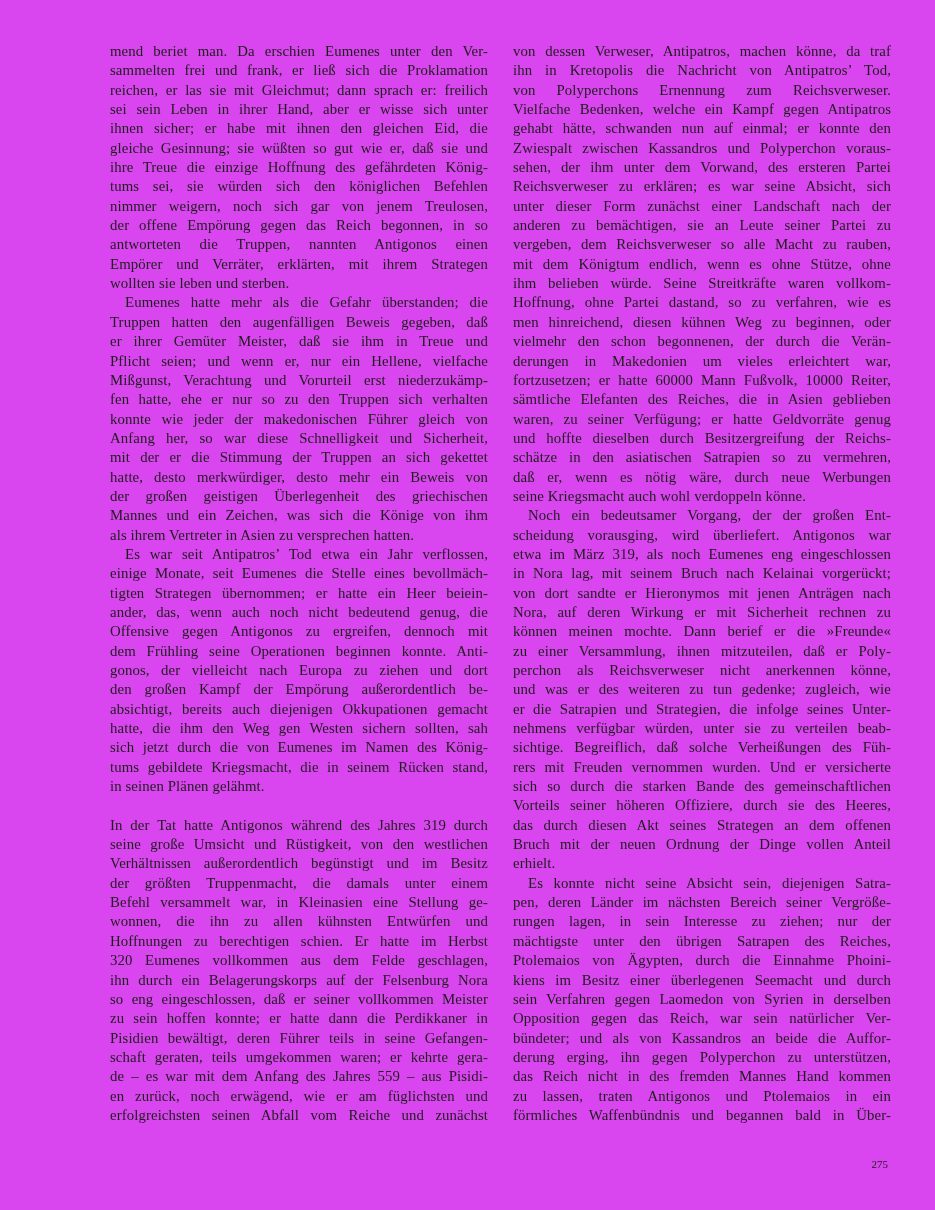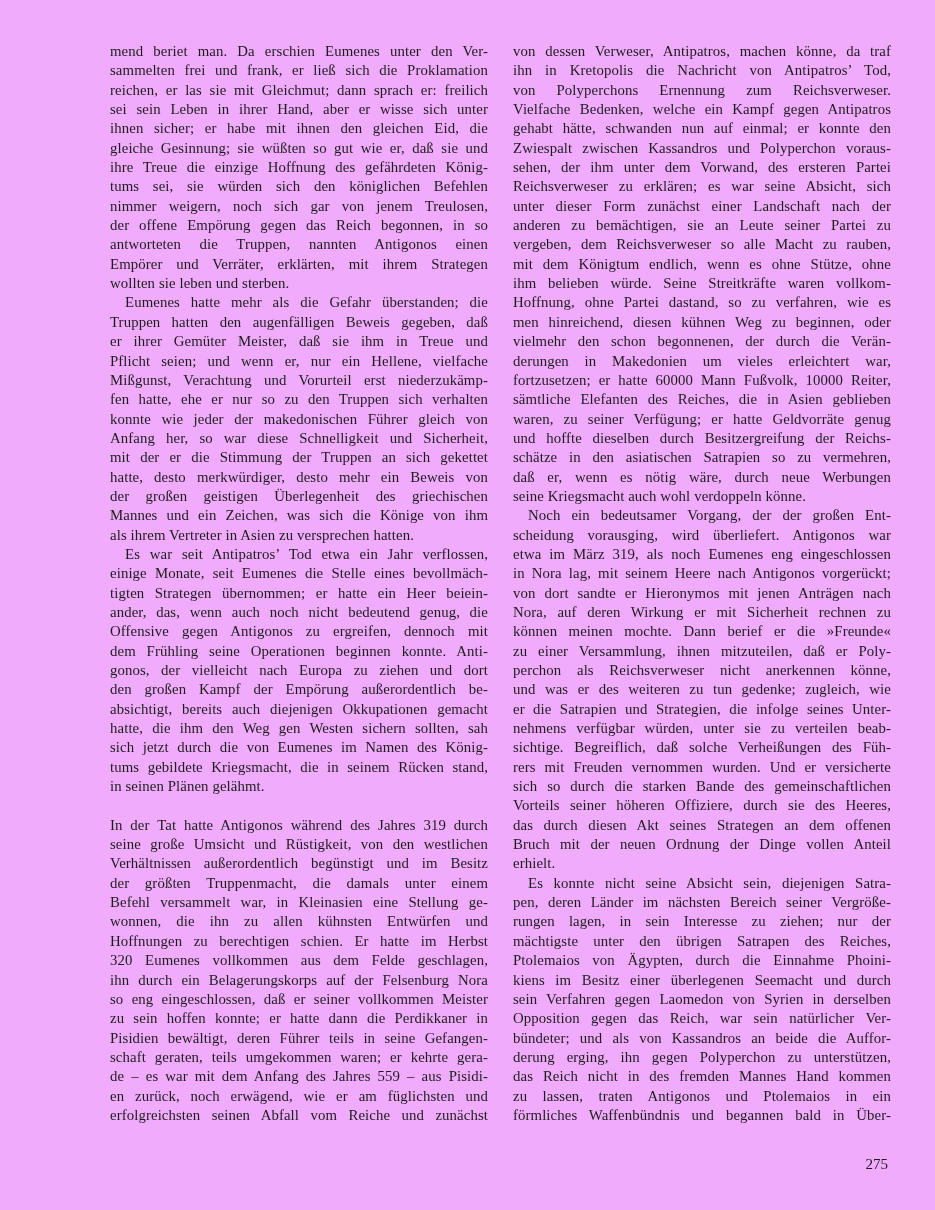--- a/index.html
+++ b/index.html
@@ -11,21 +11,21 @@
     width: 935px;
     height: 1210px;
     font-family: "Liberation Serif", serif;
     color: #1d1d1b;
     overflow: hidden;
   }
   .page {
     position: relative;
     width: 935px;
     height: 1210px;
-    background: #f0abfc;
+    background: #d946ef;
   }
   .text-block {
     position: absolute;
     left: 110px;
     top: 42px;
     display: flex;
     gap: 25px;
   }
   .column {
     width: 378px;
@@ -51,21 +51,21 @@
   }
   .line.indent {
     text-indent: 15px;
   }
   .page-number {
     position: absolute;
     top: 1156px;
     left: 110px;
     width: 778px;
     text-align: right;
-    font-size: 15px;
+    font-size: 11px;
     line-height: 16px;
     color: #1d1d1b;
   }
 </style>
 </head>
 <body>
 
 <div class="page">
   <div class="text-block">
     <div class="column">
@@ -157,21 +157,21 @@
           <div class="line">waren, zu seiner Verfügung; er hatte Geldvorräte genug</div>
           <div class="line">und hoffte dieselben durch Besitzergreifung der Reichs-</div>
           <div class="line">schätze in den asiatischen Satrapien so zu vermehren,</div>
           <div class="line">daß er, wenn es nötig wäre, durch neue Werbungen</div>
           <div class="line end">seine Kriegsmacht auch wohl verdoppeln könne.</div>
         </div>
         <div class="para">
           <div class="line indent">Noch ein bedeutsamer Vorgang, der der großen Ent-</div>
           <div class="line">scheidung vorausging, wird überliefert. Antigonos war</div>
           <div class="line">etwa im März 319, als noch Eumenes eng eingeschlossen</div>
-          <div class="line">in Nora lag, mit seinem Heere nach Antigonos vorgerückt;</div>
+          <div class="line">in Nora lag, mit seinem Bruch nach Kelainai vorgerückt;</div>
           <div class="line">von dort sandte er Hieronymos mit jenen Anträgen nach</div>
           <div class="line">Nora, auf deren Wirkung er mit Sicherheit rechnen zu</div>
           <div class="line">können meinen mochte. Dann berief er die »Freunde«</div>
           <div class="line">zu einer Versammlung, ihnen mitzuteilen, daß er Poly-</div>
           <div class="line">perchon als Reichsverweser nicht anerkennen könne,</div>
           <div class="line">und was er des weiteren zu tun gedenke; zugleich, wie</div>
           <div class="line">er die Satrapien und Strategien, die infolge seines Unter-</div>
           <div class="line">nehmens verfügbar würden, unter sie zu verteilen beab-</div>
           <div class="line">sichtige. Begreiflich, daß solche Verheißungen des Füh-</div>
           <div class="line">rers mit Freuden vernommen wurden. Und er versicherte</div>

